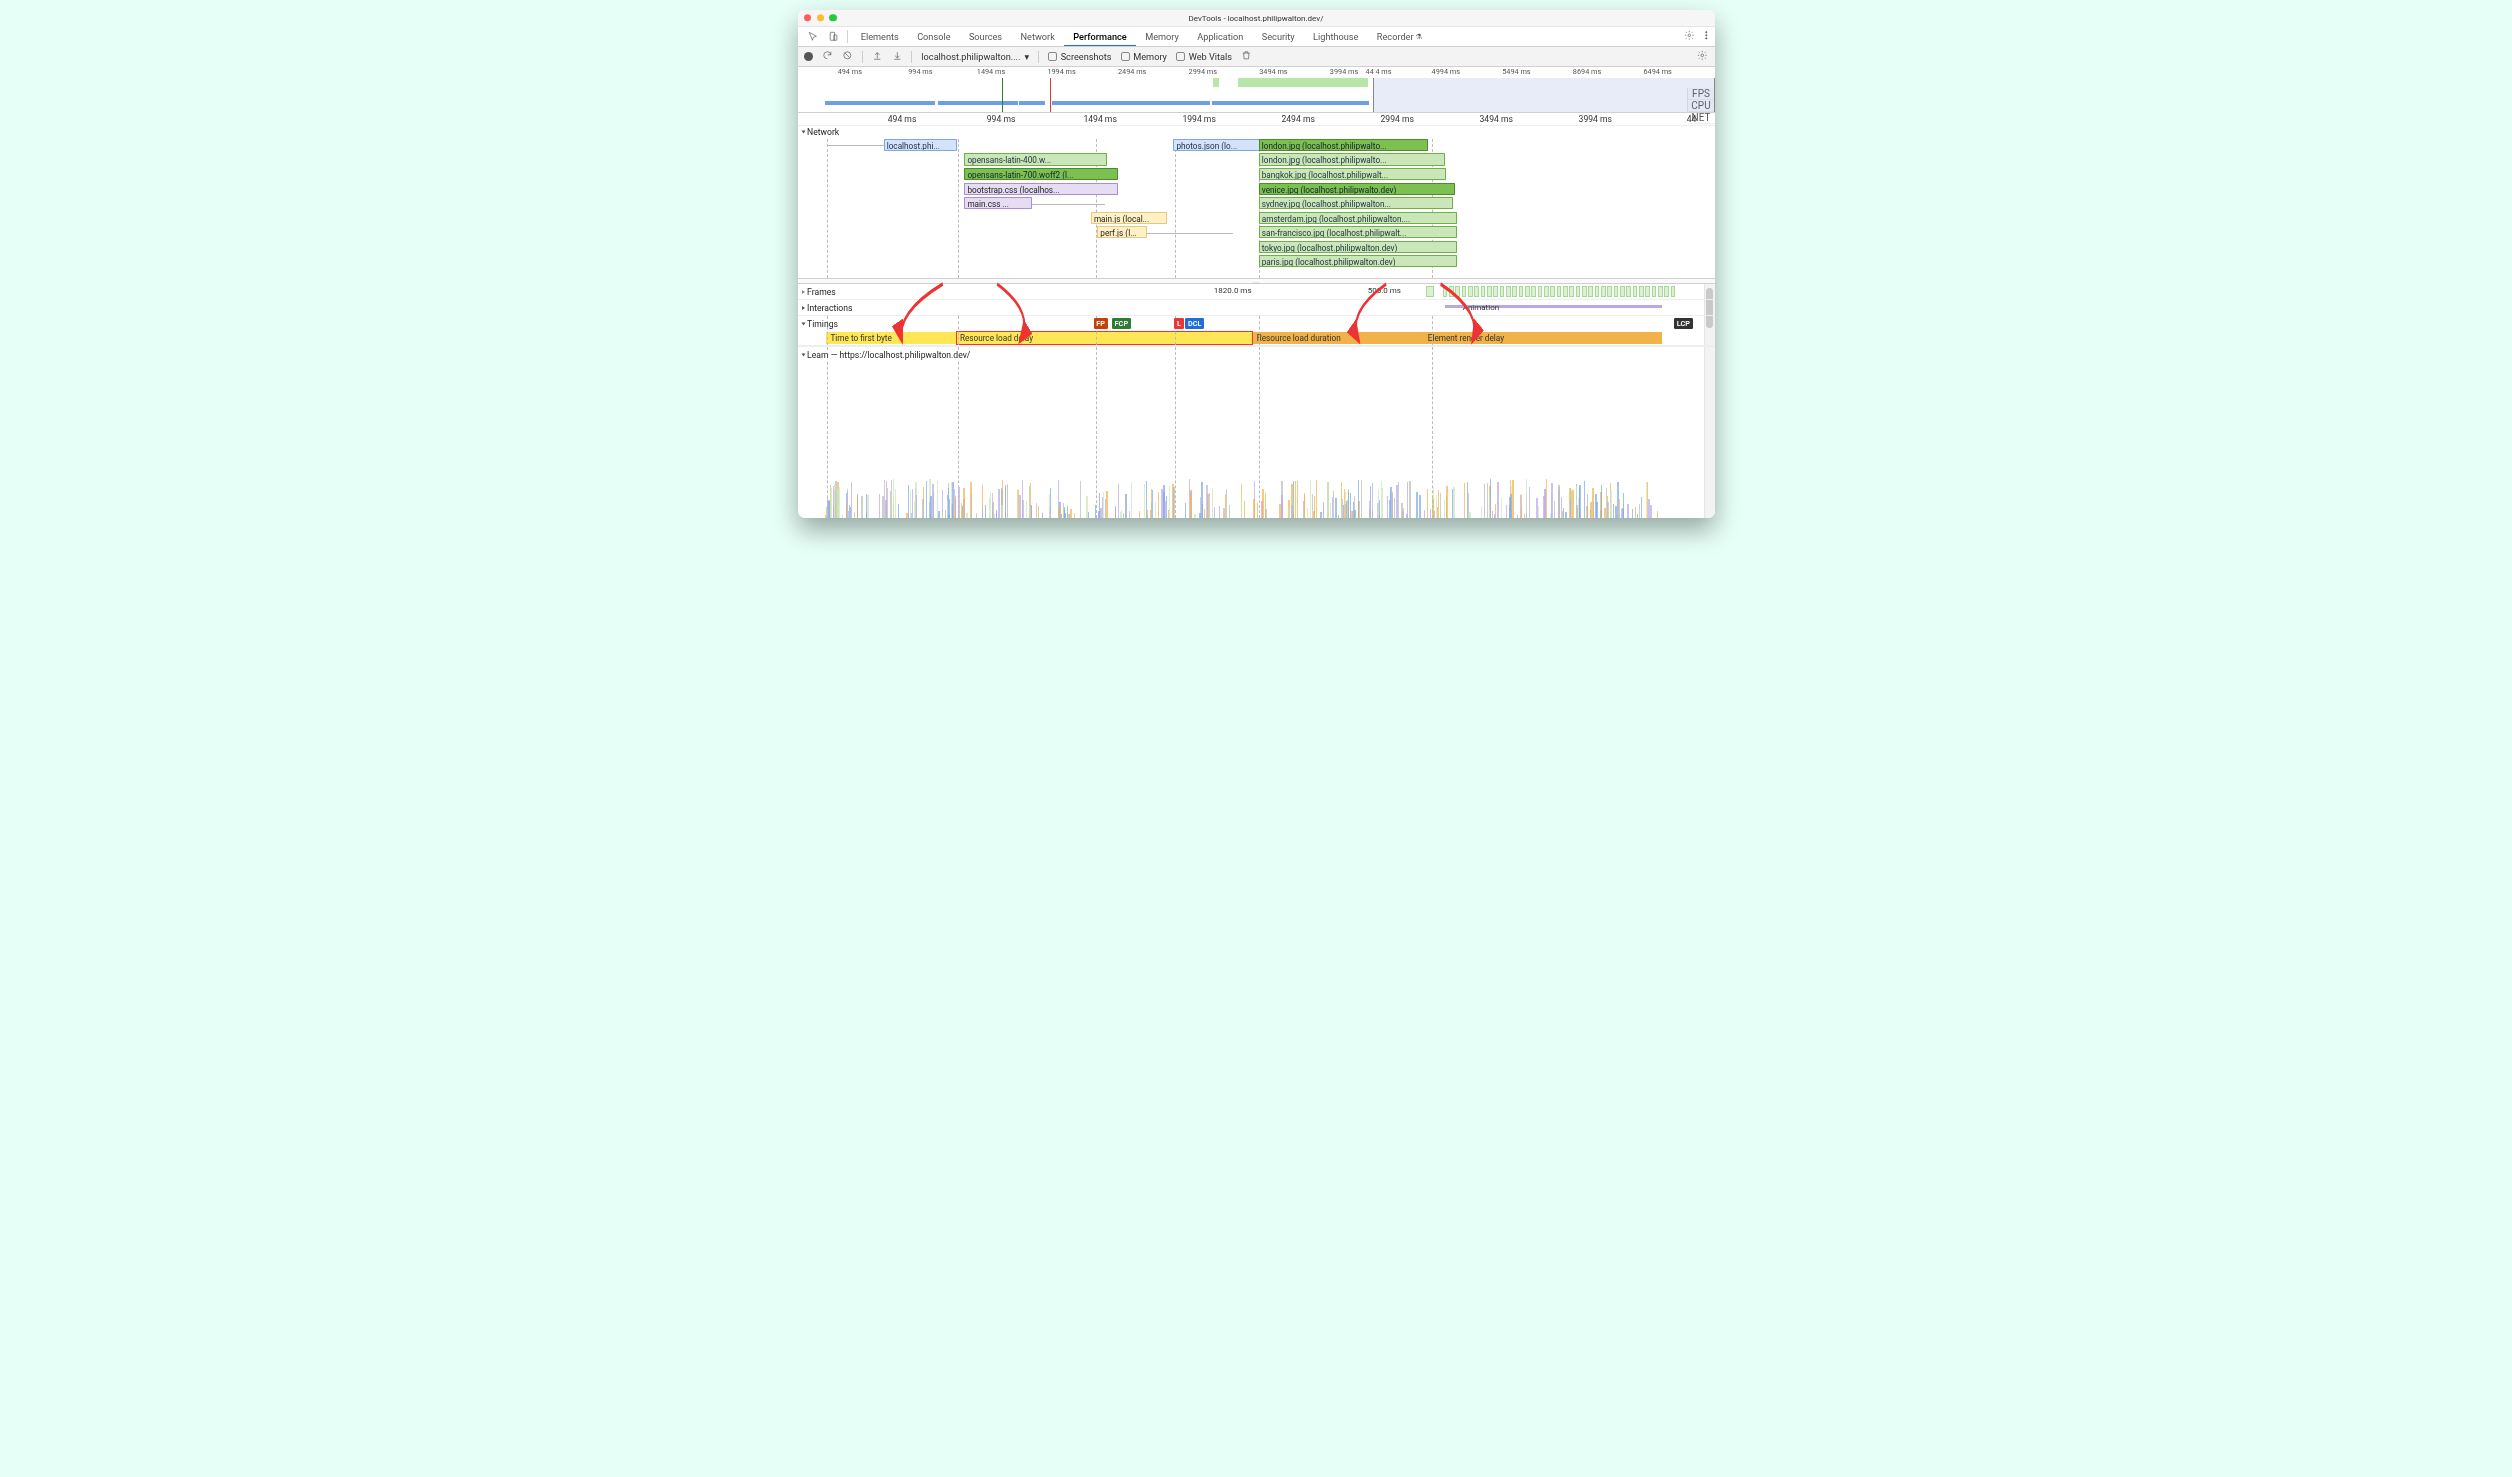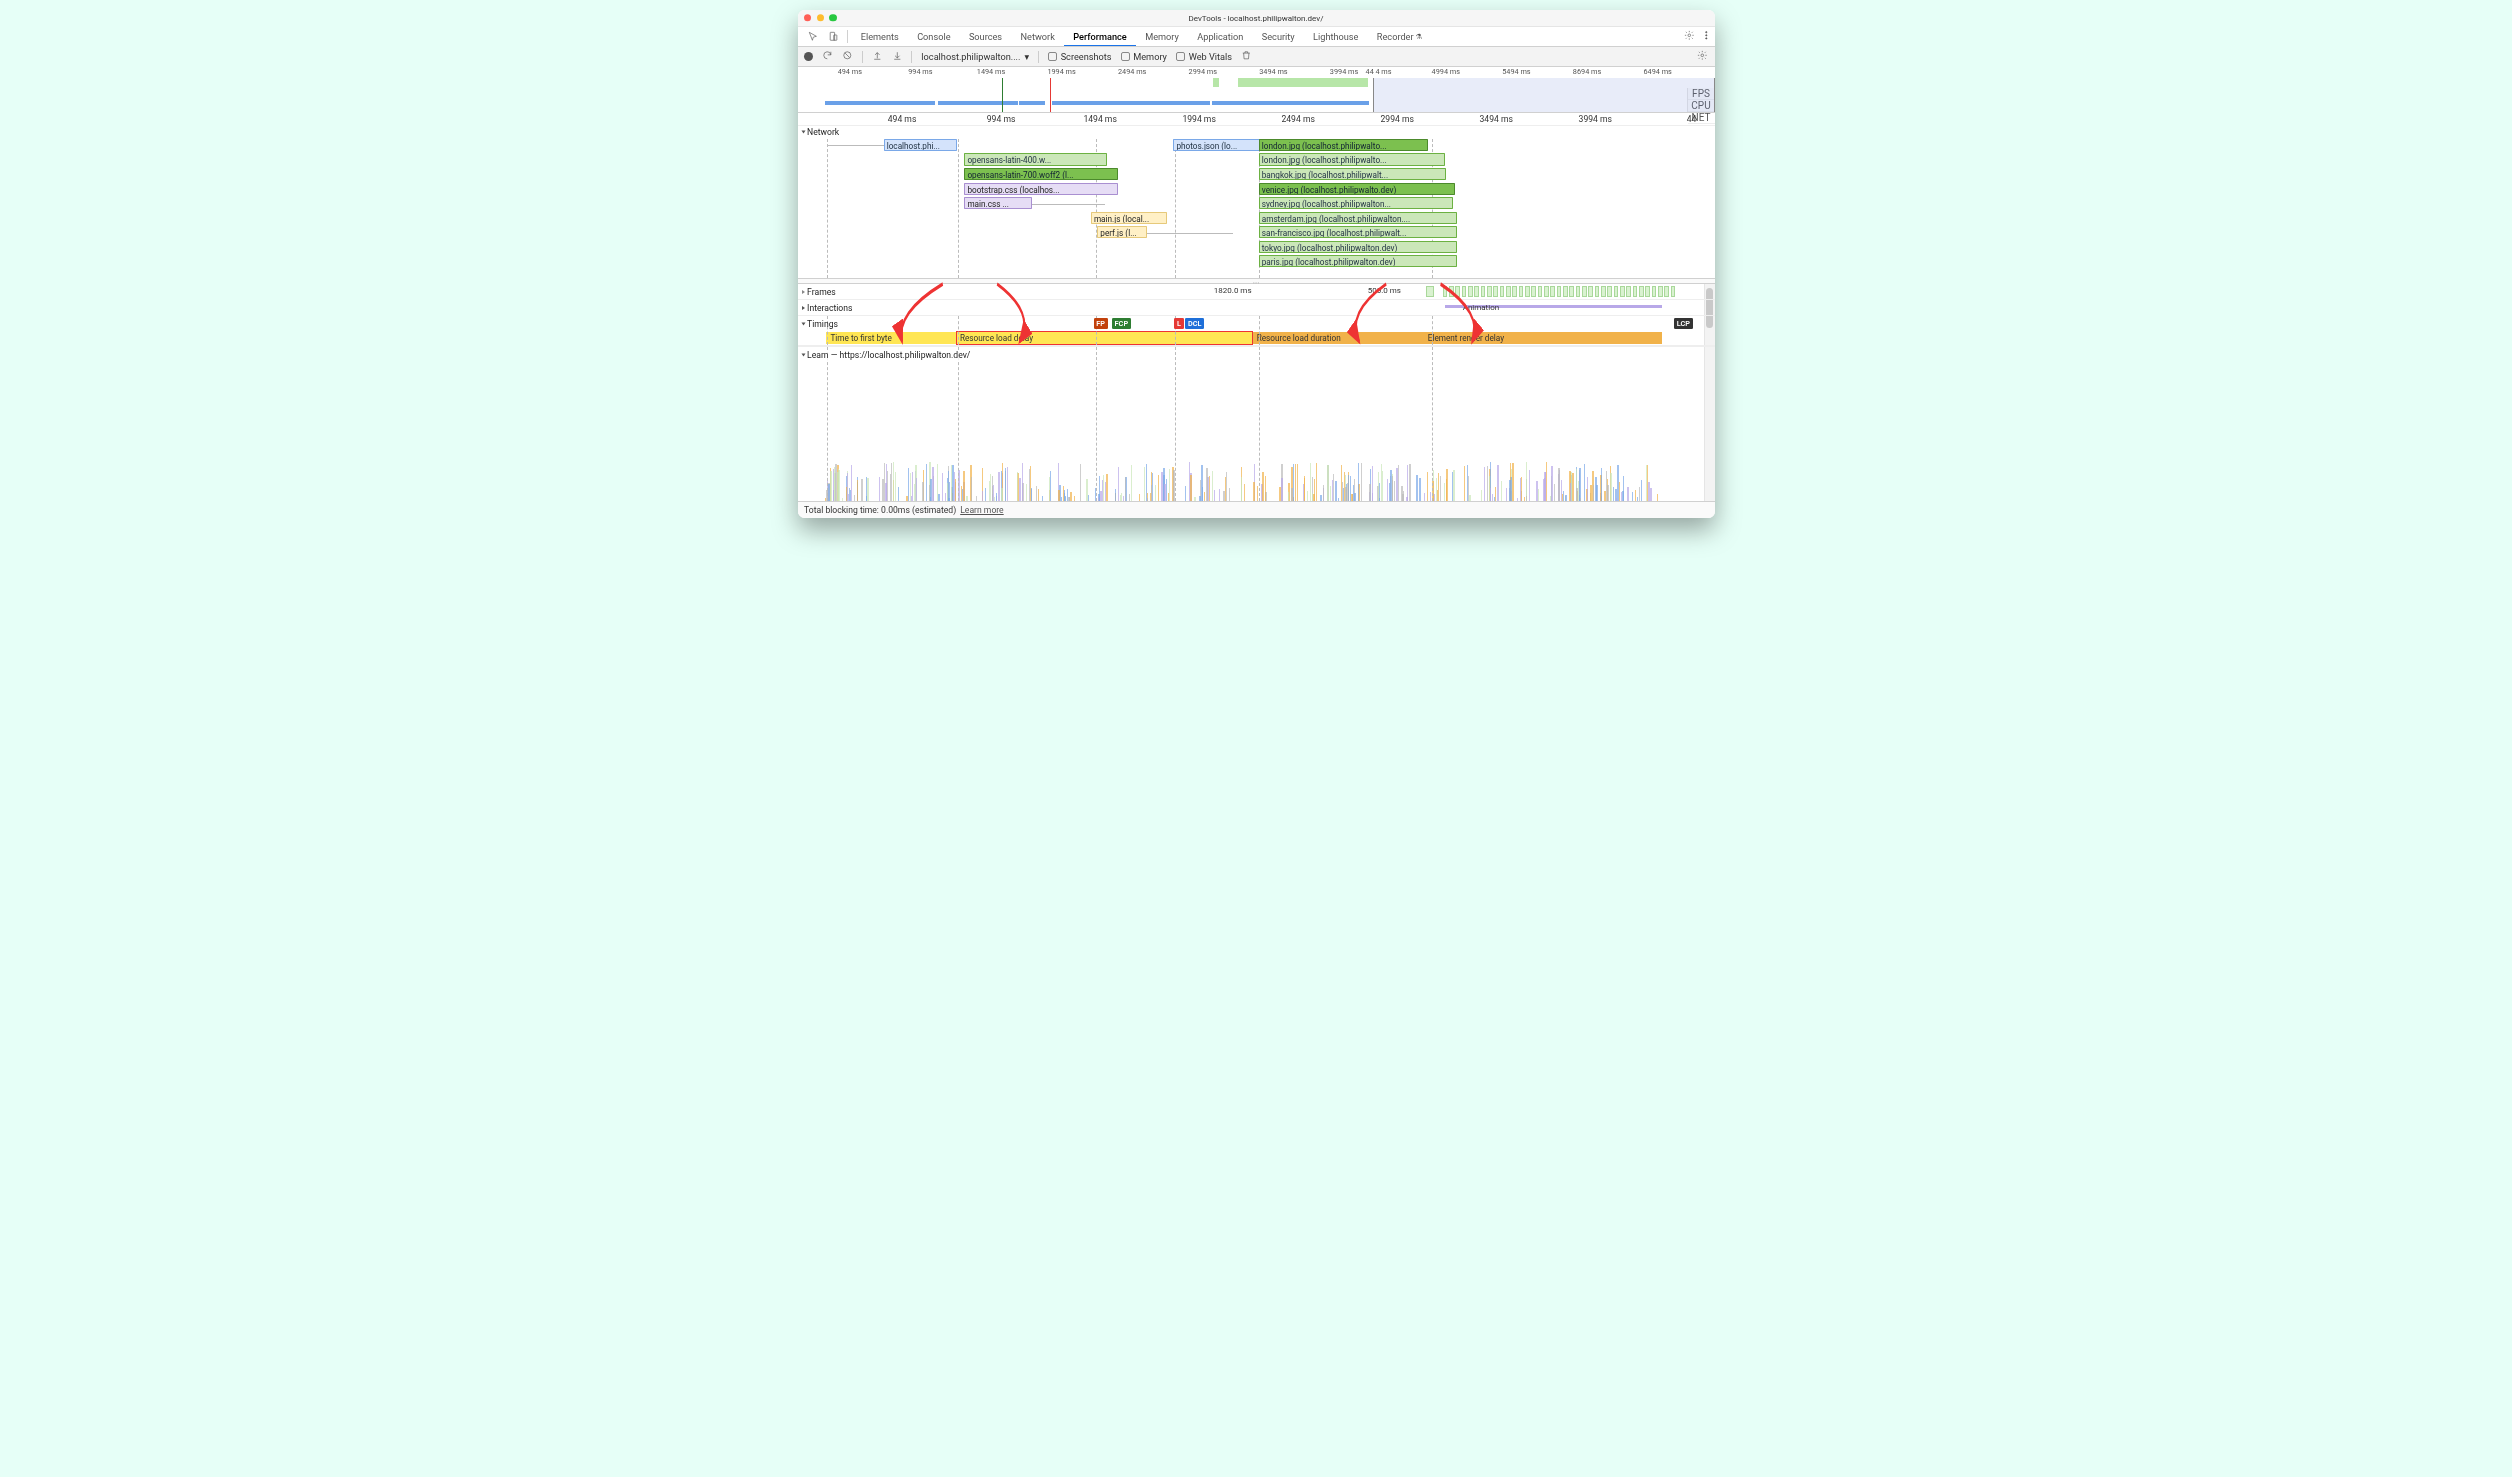--- a/index.html
+++ b/index.html
@@ -828,18 +828,14 @@
           </marker>
         </defs>
       <path d="M 216 0 Q 145.125 24.75 155.25 49.5" stroke="#e33" stroke-width="3" fill="none" marker-end="url(#ah)"></path>
           <path d="M 297 0 Q 354.375 24.75 330.75 49.5" stroke="#e33" stroke-width="3" fill="none" marker-end="url(#ah)"></path>
           <path d="M 877.5 0 Q 816.75 24.75 837 49.5" stroke="#e33" stroke-width="3" fill="none" marker-end="url(#ah)"></path>
           <path d="M 958.5 0 Q 1022.625 24.75 1005.75 49.5" stroke="#e33" stroke-width="3" fill="none" marker-end="url(#ah)"></path>
         </svg>
     </div>
   </div>
 
-  <div class="statusbar">
-    <span>Total blocking time: 0.00ms (estimated)</span>
-    <span class="lm">Learn more</span>
-  </div>
 </div>
 
 
 </body></html>

